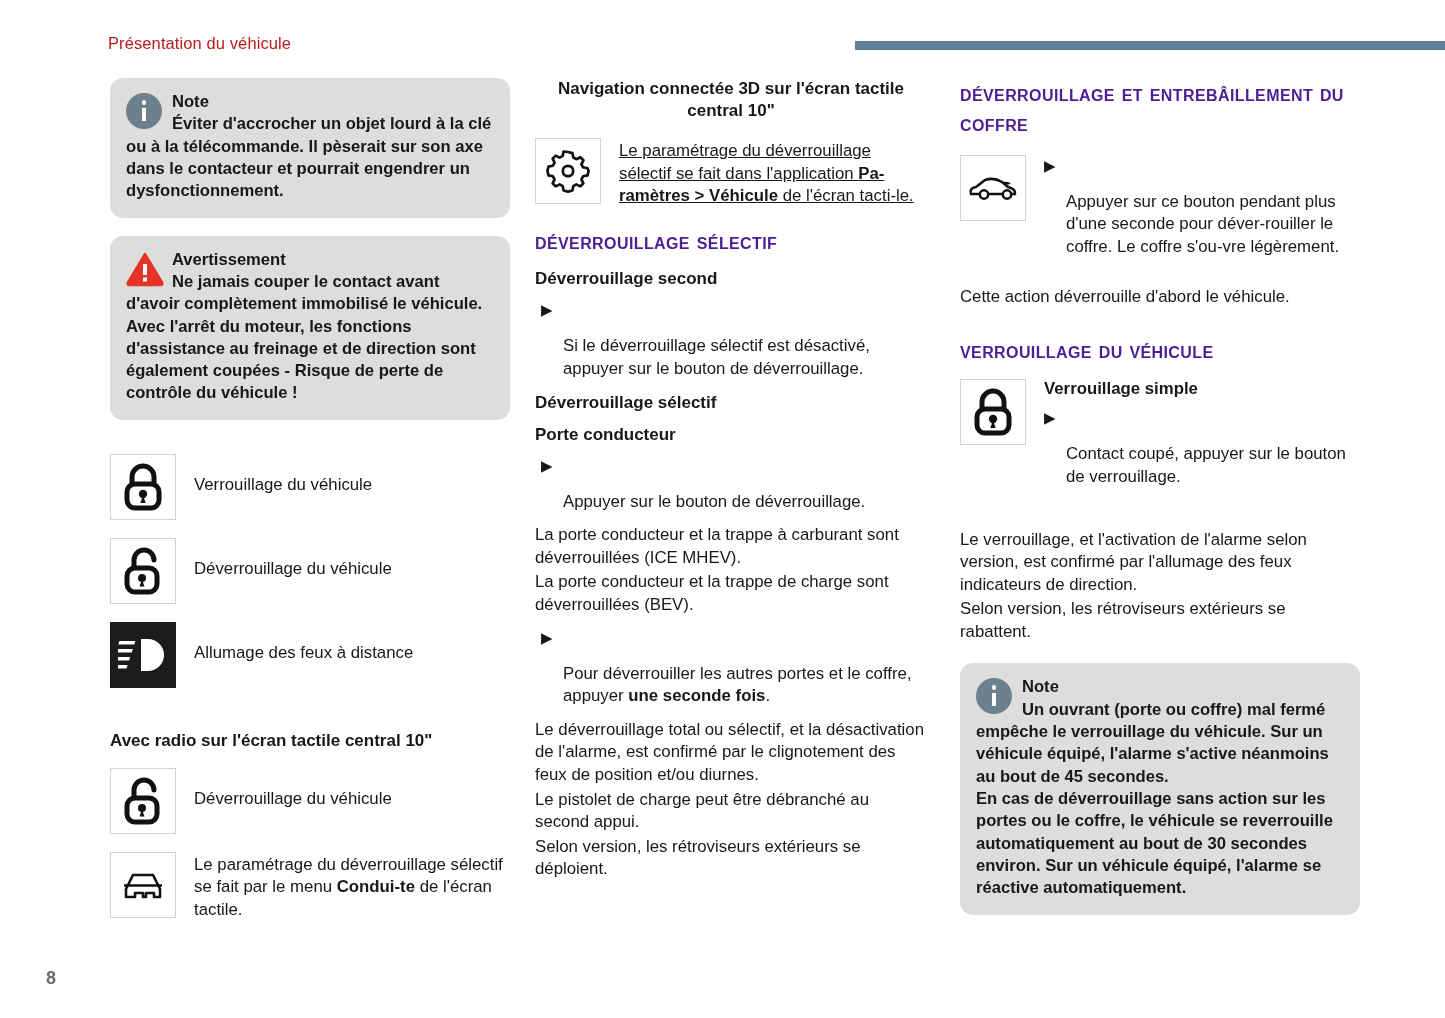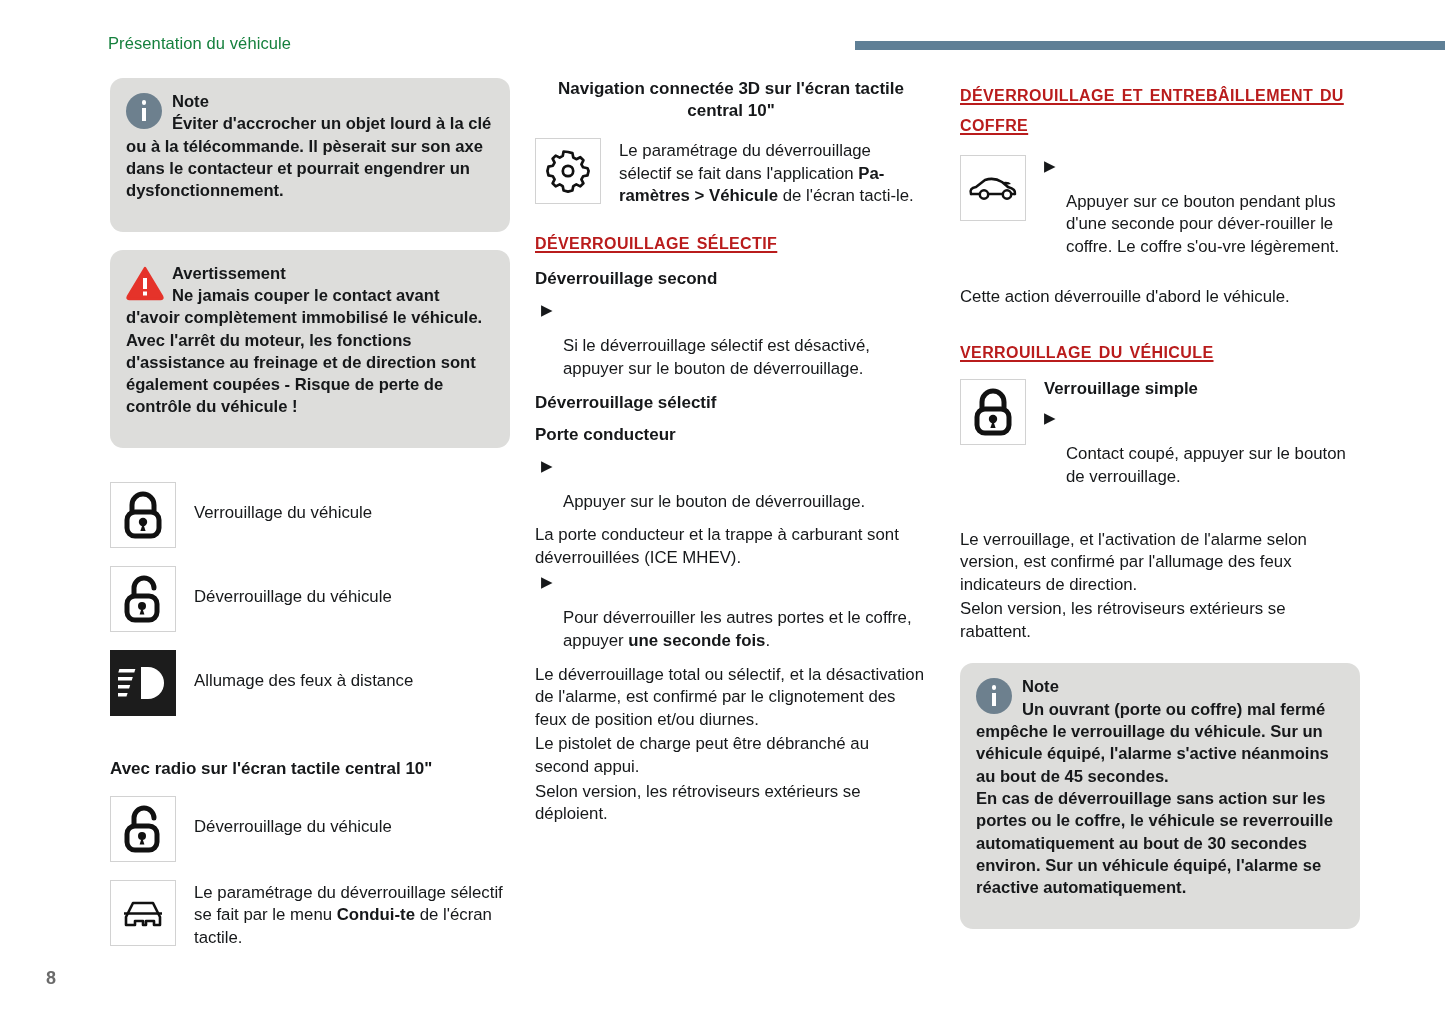--- a/index.html
+++ b/index.html
@@ -21,21 +21,21 @@
     position: absolute;
     left: 0; top: 0;
     width: 1445px;
     height: 62px;
   }
   #header-title {
     position: absolute;
     left: 108px;
     top: 34px;
     font-size: 16.5px;
-    color: #15803d;
+    color: #b91c1c;
     letter-spacing: .1px;
     white-space: nowrap;
   }
   #header-rule {
     position: absolute;
     left: 855px;
     top: 41px;
     width: 590px;
     height: 9px;
     background: #5f7f96;
@@ -57,21 +57,21 @@
     top: 78px;
   }
   #column-1 { left: 110px;  width: 400px; }
   #column-2 { left: 535px;  width: 392px; }
   #column-3 { left: 960px;  width: 400px; }
 
   
   .callout {
     background: #dddddb;
     border-radius: 13px;
-    padding: 13px 16px 29px 16px;
+    padding: 13px 16px 15px 16px;
     margin-bottom: 18px;
     position: relative;
   }
   .callout-body {
     font-size: 16.6px;
     line-height: 1.345;
     font-weight: bold;
     color: #16181a;
     text-align: left;
   }
@@ -117,24 +117,23 @@
     background: #ffffff;
   }
 
   
   .section-heading {
     font-size: 23px;
     font-weight: bold;
     letter-spacing: .4px;
     line-height: 1.32;
     margin: 6px 0 12px 0;
-    color: #b91c1c;
+    color: #4c1d95;
     font-variant: small-caps;
     text-transform: lowercase;
-    text-decoration: underline;
   }
   .sub-heading {
     font-size: 17px;
     font-weight: bold;
     margin: 14px 0 9px 0;
     line-height: 1.3;
   }
   .sub-heading-tight {
     font-size: 17px;
     font-weight: bold;
@@ -322,21 +321,21 @@
       <span>Le paramétrage du déverrouillage sélectif se fait par le menu </span><b>Condui-te</b><span> de l'écran tactile.</span>
     </div>
   </div>
 
 </div>
 
 <div class="column" id="column-2">
 
   <div class="sub-heading" style="margin-top:0;text-align:center;">Navigation connectée 3D sur l'écran tactile central 10"</div>
 
-  <div class="icon-row" style="margin-top:16px;">
+  <div class="icon-row" style="margin-top:16px;text-decoration:underline;">
     <div class="icon-box">
       <svg width="48" height="48" viewBox="0 0 48 48">
         <path d="M24 5 l4.4 1.1 .9 4.4 3 1.7 4-2 3.1 3.1 -2 4 1.7 3 4.4 .9 L44.6 24 l-1.1 4.4 -4.4 .9 -1.7 3 2 4 -3.1 3.1 -4-2 -3 1.7 -.9 4.4 L24 44.6 l-4.4-1.1 -.9-4.4 -3-1.7 -4 2 -3.1-3.1 2-4 -1.7-3 -4.4-.9 L3.4 24 l1.1-4.4 4.4-.9 1.7-3 -2-4 3.1-3.1 4 2 3-1.7 .9-4.4 Z" fill="none" stroke="#111" stroke-width="2.7" stroke-linejoin="round"></path>
         <circle cx="24" cy="24" r="5.2" fill="none" stroke="#111" stroke-width="2.7"></circle>
       </svg>
     </div>
     <div class="icon-row-label multiline">
       <span>Le paramétrage du déverrouillage sélectif se fait dans l'application </span><b>Pa-ramètres &gt; Véhicule</b><span> de l'écran tacti-le.</span>
     </div>
   </div>
@@ -353,20 +352,21 @@
   <div class="sub-heading-tight">Déverrouillage sélectif</div>
 
   <div class="sub-heading-tight">Porte conducteur</div>
 
   <div class="bullet">
     <span class="bullet-arrow">▶</span>
     <span class="bullet-text">Appuyer sur le bouton de déverrouillage.</span>
   </div>
 
   <p class="body-text tight">La porte conducteur et la trappe à carburant sont déverrouillées (ICE MHEV).</p>
+  <p class="body-text">La porte conducteur et la trappe de charge sont déverrouillées (BEV).</p>
 
   <div class="bullet">
     <span class="bullet-arrow">▶</span>
     <span class="bullet-text"><span>Pour déverrouiller les autres portes et le coffre, appuyer </span><b>une seconde fois</b><span>.</span></span>
   </div>
 
   <p class="body-text tight">Le déverrouillage total ou sélectif, et la désactivation de l'alarme, est confirmé par le clignotement des feux de position et/ou diurnes.</p>
   <p class="body-text tight">Le pistolet de charge peut être débranché au second appui.</p>
   <p class="body-text">Selon version, les rétroviseurs extérieurs se déploient.</p>
 

